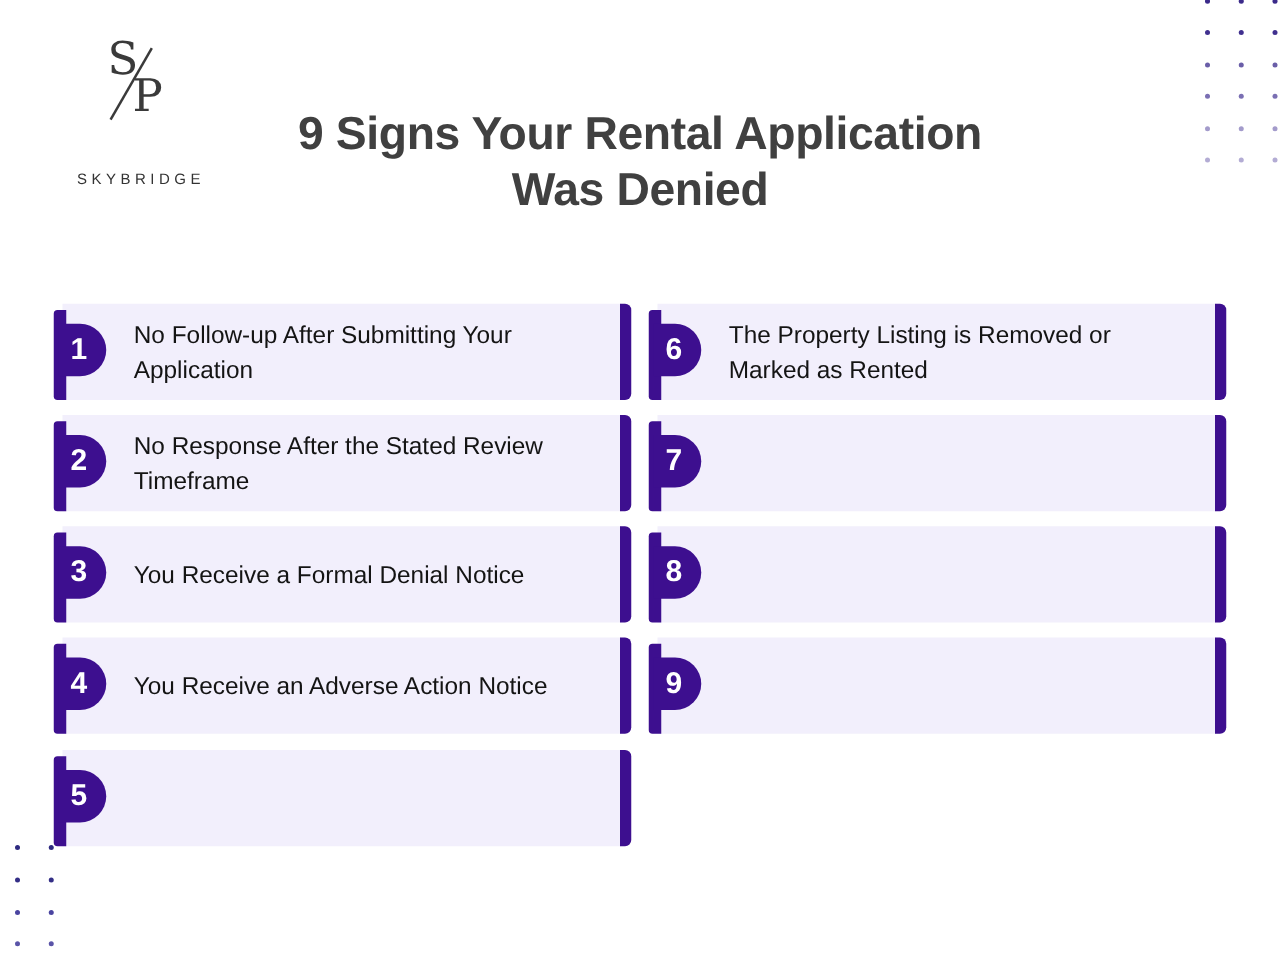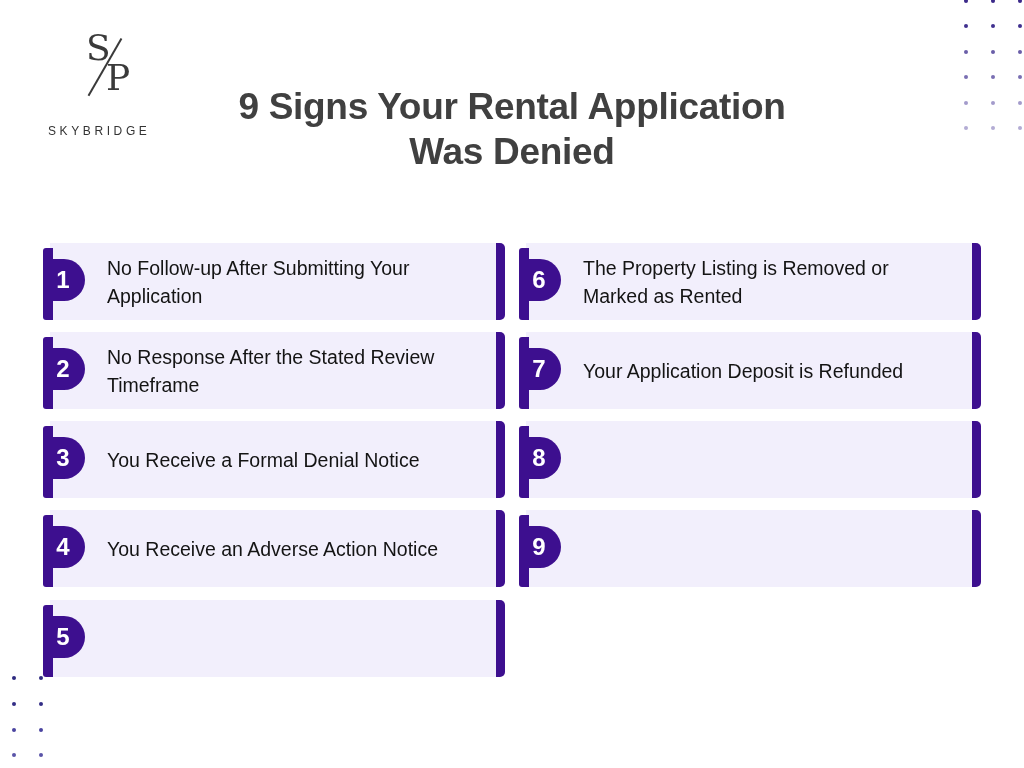--- a/index.html
+++ b/index.html
@@ -4,21 +4,21 @@
 <style>
   * { box-sizing: border-box; margin: 0; padding: 0; }
   html, body { width: 1024px; height: 768px; background: #ffffff; overflow: hidden; }
   body { position: relative; font-family: "DejaVu Sans", "Liberation Sans", sans-serif; color: #111111; }
 
   .logo { position: absolute; left: 48px; top: 30px; width: 116px; height: 112px; }
   .logo-mark { position: absolute; left: 34px; top: 0; width: 60px; height: 72px; }
   .logo-mark .s { position: absolute; left: 4px; top: 0; font-family: "DejaVu Serif", "Liberation Serif", serif; font-size: 36px; color: #3a3a3a; line-height: 1; }
   .logo-mark .p { position: absolute; left: 24px; top: 30px; font-family: "DejaVu Serif", "Liberation Serif", serif; font-size: 36px; color: #3a3a3a; line-height: 1; }
   .logo-mark .slash { position: absolute; left: 22px; top: 4px; width: 1.5px; height: 66px; background: #3a3a3a; transform: rotate(30deg); transform-origin: center; }
-  .logo-word { position: absolute; left: 0; top: 94px; width: 116px; text-align: left; font-family: "Liberation Sans", sans-serif; font-size: 12px; letter-spacing: 3.6px; color: #333333; }
+  .logo-word { position: absolute; left: 0; top: 106px; width: 116px; text-align: right; font-family: "Liberation Sans", sans-serif; font-size: 12px; letter-spacing: 3.6px; color: #333333; }
 
   .title { position: absolute; left: 180px; top: 84px; width: 664px; text-align: center; font-family: "Liberation Sans", sans-serif; font-weight: 700; font-size: 37px; line-height: 45px; color: #404040; letter-spacing: -0.3px; }
 
   .dots { position: absolute; }
   .dot { position: absolute; width: 4px; height: 4px; border-radius: 50%; }
 
   .card { position: absolute; width: 462px; height: 77px; }
   .card-bg { position: absolute; left: 7px; top: 0; right: 8px; bottom: 0; background: #f2effc; }
   .card-left-bar { position: absolute; left: 0; top: 5px; width: 10px; height: 72px; background: #3d0f8f; border-radius: 3px 0 0 3px; }
   .card-badge { position: absolute; left: 4px; top: 16px; width: 38px; height: 42px; background: #3d0f8f; border-radius: 0 21px 21px 0; display: flex; align-items: center; justify-content: center; padding-right: 6px; }
@@ -133,21 +133,20 @@
   <div class="card-text">The Property Listing is Removed or Marked as Rented</div>
   <div class="card-right-bar"></div>
 </div>
 
 <div class="card" style="left:519px;top:332px;">
   <div class="card-bg"></div>
   <div class="card-left-bar"></div>
   <div class="card-badge">
       <span>7</span>
     </div>
-  <div class="card-text">Your Application Deposit is Refunded</div>
   <div class="card-right-bar"></div>
 </div>
 
 <div class="card" style="left:519px;top:421px;">
   <div class="card-bg"></div>
   <div class="card-left-bar"></div>
   <div class="card-badge">
       <span>8</span>
     </div>
   <div class="card-right-bar"></div>

